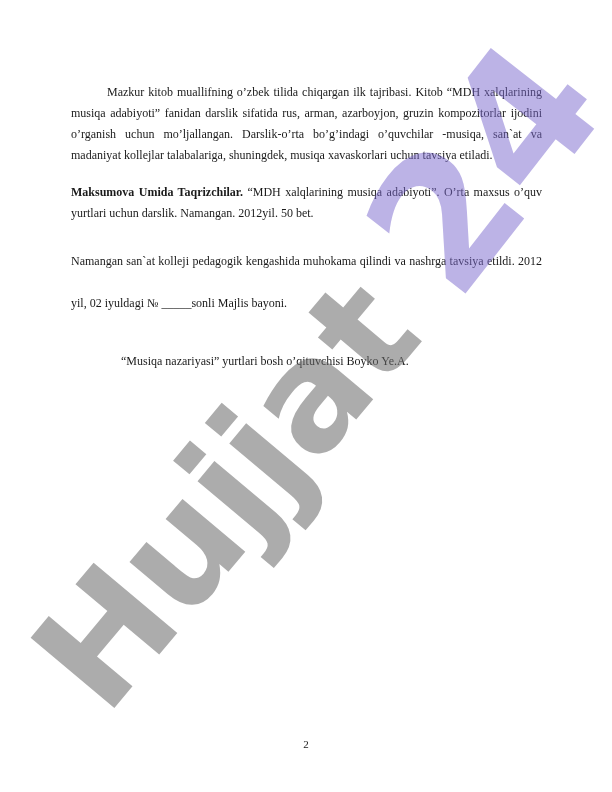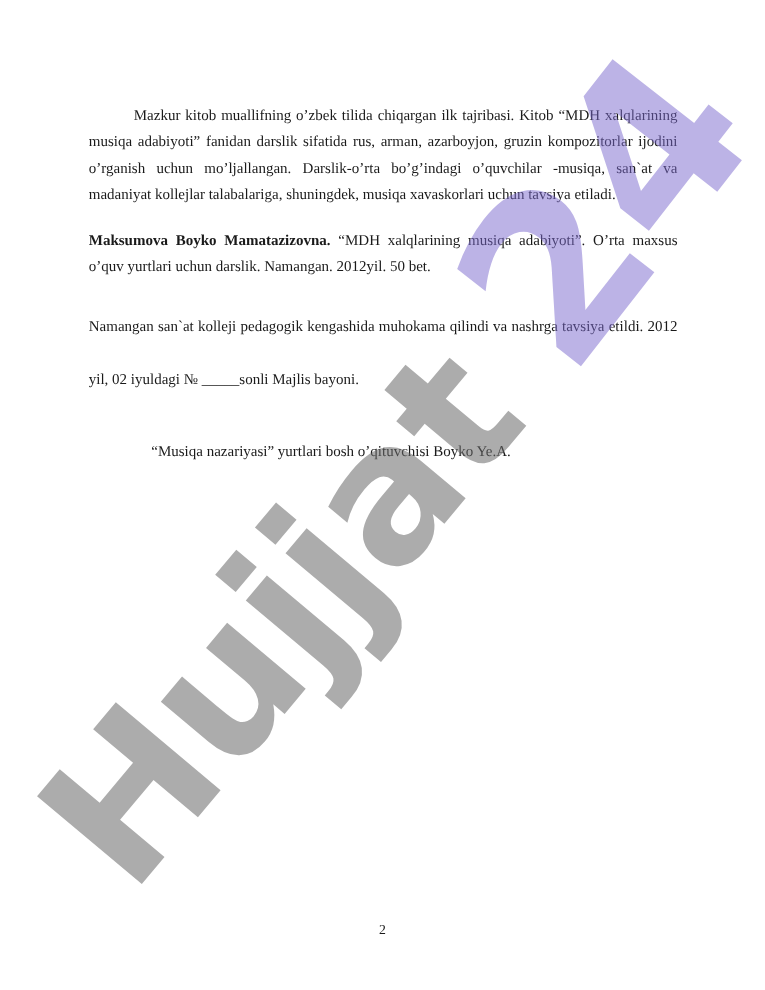--- a/index.html
+++ b/index.html
@@ -57,21 +57,21 @@
   }
 </style>
 </head>
 <body>
 
 <div class="page">
 
   <div class="content">
     <p class="body-just indent">Mazkur kitob  muallifning o’zbek tilida chiqargan ilk tajribasi. Kitob “MDH xalqlarining musiqa adabiyoti” fanidan darslik sifatida rus, arman, azarboyjon, gruzin kompozitorlar ijodini o’rganish uchun mo’ljallangan. Darslik-o’rta bo’g’indagi o’quvchilar -musiqa, san`at va  madaniyat kollejlar talabalariga, shuningdek, musiqa xavaskorlari uchun  tavsiya etiladi.</p>
 
-    <p class="body-just"><span class="author-bold">Maksumova Boyko Mamatazizovna.</span><span> “MDH xalqlarining musiqa adabiyoti”. O’rta maxsus o’quv yurtlari uchun darslik. Namangan. 2012yil. 50 bet.</span></p>
+    <p class="body-just"><span class="author-bold">Maksumova Umida Taqrizchilar.</span><span> “MDH xalqlarining musiqa adabiyoti”. O’rta maxsus o’quv yurtlari uchun darslik. Namangan. 2012yil. 50 bet.</span></p>
 
     <p class="body-just spaced p3">Namangan san`at kolleji pedagogik kengashida muhokama qilindi va nashrga tavsiya etildi. 2012 yil, 02 iyuldagi № _____sonli Majlis bayoni.</p>
 
 
     <p class="p5">“Musiqa nazariyasi” yurtlari bosh o’qituvchisi Boyko Ye.A.</p>
   </div>
 
   <div class="wm wm-hujjat">Hujjat</div>
 
   <div class="wm wm-24">24</div>

